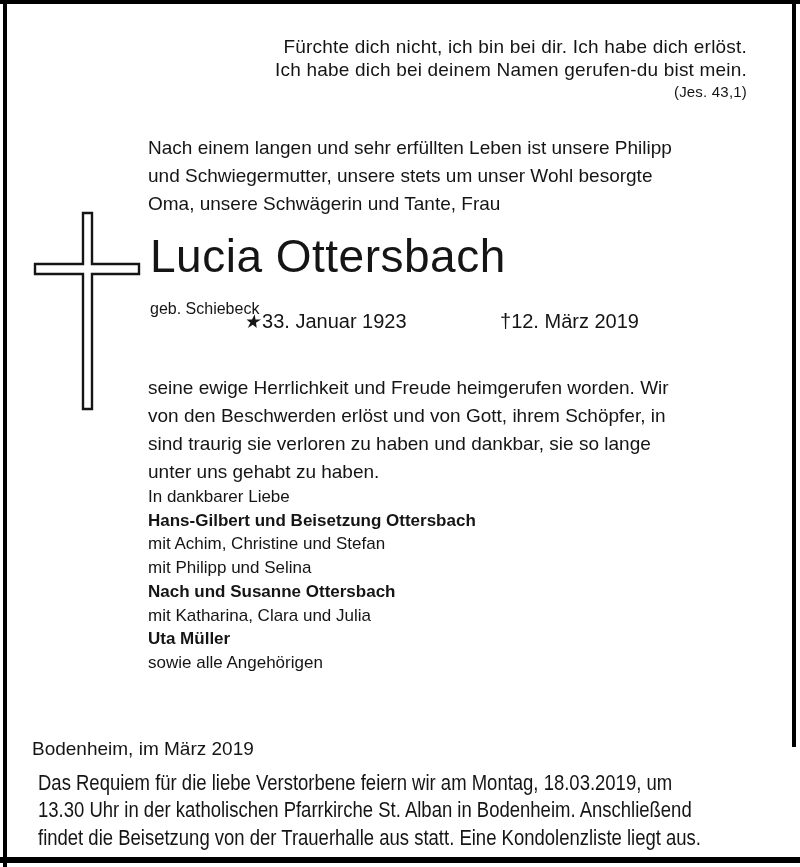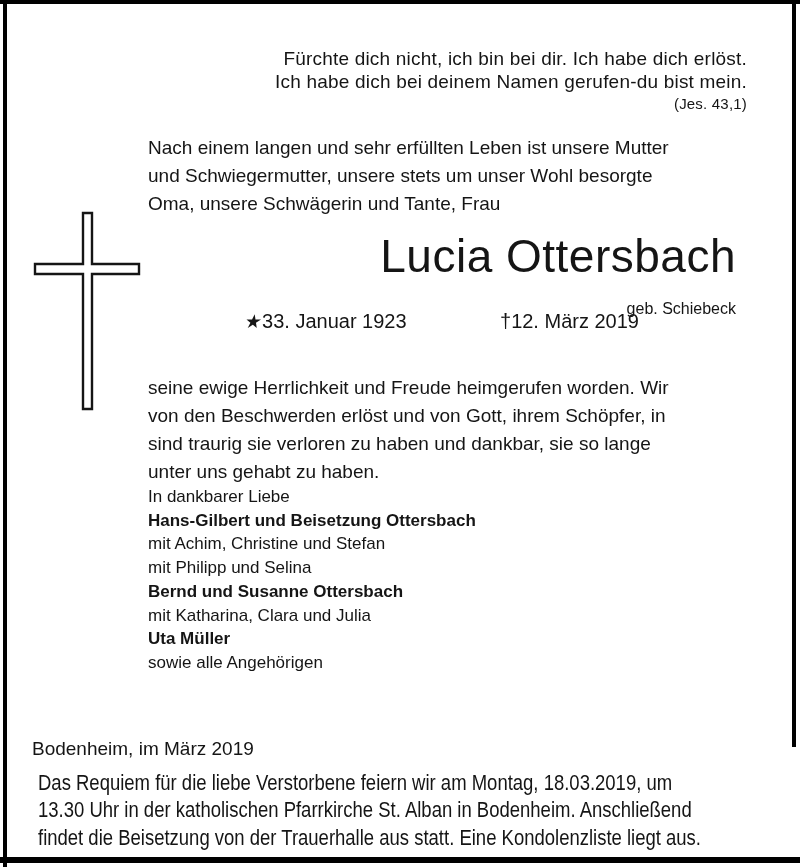--- a/index.html
+++ b/index.html
@@ -20,30 +20,29 @@
   .frame-right  { left: 792px; top: 0;  width: 4px;   height: 747px; background: #000; }
   .frame-bottom { left: 0;   top: 857px; width: 800px; height: 6px; background: #000; }
 
   .cross-wrap { left: 33px; top: 211px; width: 108px; height: 200px; }
 
   .quote {
     left: 255px; top: 36px; width: 492px;
     text-align: right;
     font-size: 19px; line-height: 22.5px;
     letter-spacing: 0.2px;
-    margin-top: 12px;
   }
   .quote .citation { font-size: 15px; line-height: 20px; padding-top: 1px; }
 
   .intro {
     left: 148px; top: 134px; width: 580px;
     font-size: 19px; line-height: 28px;
   }
 
-  .header-block { left: 150px; top: 228px; width: 586px; text-align: right; }
+  .header-block { left: 150px; top: 228px; width: 586px; text-align: left; }
   .deceased-name { font-size: 46px; line-height: 56px; font-weight: 400; letter-spacing: 0.5px; }
   .maiden-name  { font-size: 16px; line-height: 24px; margin-top: 13px; }
 
   .dates-row { left: 0; top: 310px; width: 800px; height: 26px; font-size: 20px; }
   .birth { position: absolute; left: 245px; top: 0; white-space: nowrap; }
   .death { position: absolute; left: 500px; top: 0; white-space: nowrap; }
   .star-glyph { display: inline-block; transform: skewX(-10deg); font-size: 19px; }
 
   .body-par {
     left: 148px; top: 374px; width: 590px;
@@ -77,21 +76,21 @@
 <div class="abs frame-right"></div>
 <div class="abs frame-bottom"></div>
 
 <div class="abs quote">
   <div>Fürchte dich nicht, ich bin bei dir. Ich habe dich erlöst.</div>
   <div>Ich habe dich bei deinem Namen gerufen-du bist mein.</div>
   <div class="citation">(Jes. 43,1)</div>
 </div>
 
 <div class="abs intro">
-  <div>Nach einem langen und sehr erfüllten Leben ist unsere Mutter</div>
+  <div>Nach einem langen und sehr erfüllten Leben ist unsere Philipp</div>
   <div>und Schwiegermutter, unsere stets um unser Wohl besorgte</div>
   <div>Oma, unsere Schwägerin und Tante, Frau</div>
 </div>
 
 <div class="abs cross-wrap">
   <svg width="108" height="200" viewBox="0 0 108 200" aria-hidden="true">
     <polygon points="50,2 59,2 59,53 106,53 106,63 59,63 59,198 50,198 50,63 2,63 2,53 50,53" fill="#ffffff" stroke="#151515" stroke-width="2.4" stroke-linejoin="miter"></polygon>
   </svg>
 </div>
 
@@ -110,21 +109,21 @@
   <div>von den Beschwerden erlöst und von Gott, ihrem Schöpfer, in</div>
   <div>sind traurig sie verloren zu haben und dankbar, sie so lange</div>
   <div>unter uns gehabt zu haben.</div>
 </div>
 
 <div class="abs mourners">
   <div>In dankbarer Liebe</div>
   <div class="bold">Hans-Gilbert und Beisetzung Ottersbach</div>
   <div>mit Achim, Christine und Stefan</div>
   <div>mit Philipp und Selina</div>
-  <div class="bold">Bernd und Susanne Ottersbach</div>
+  <div class="bold">Nach und Susanne Ottersbach</div>
   <div>mit Katharina, Clara und Julia</div>
   <div class="bold">Uta Müller</div>
   <div>sowie alle Angehörigen</div>
 </div>
 
 <div class="abs place-line">Bodenheim, im März 2019</div>
 
 <div class="abs funeral">
   <div>Das Requiem für die liebe Verstorbene feiern wir am Montag, 18.03.2019, um</div>
   <div>13.30 Uhr in der katholischen Pfarrkirche St. Alban in Bodenheim. Anschließend</div>

